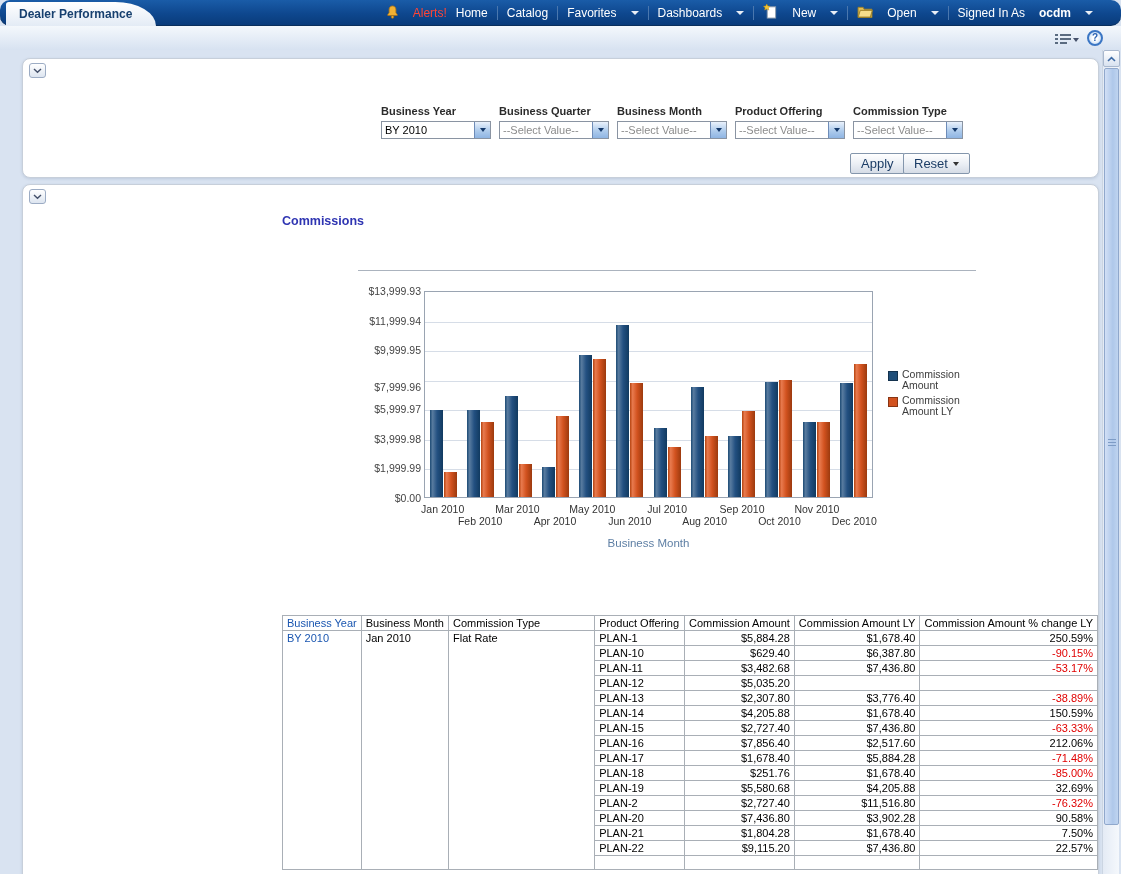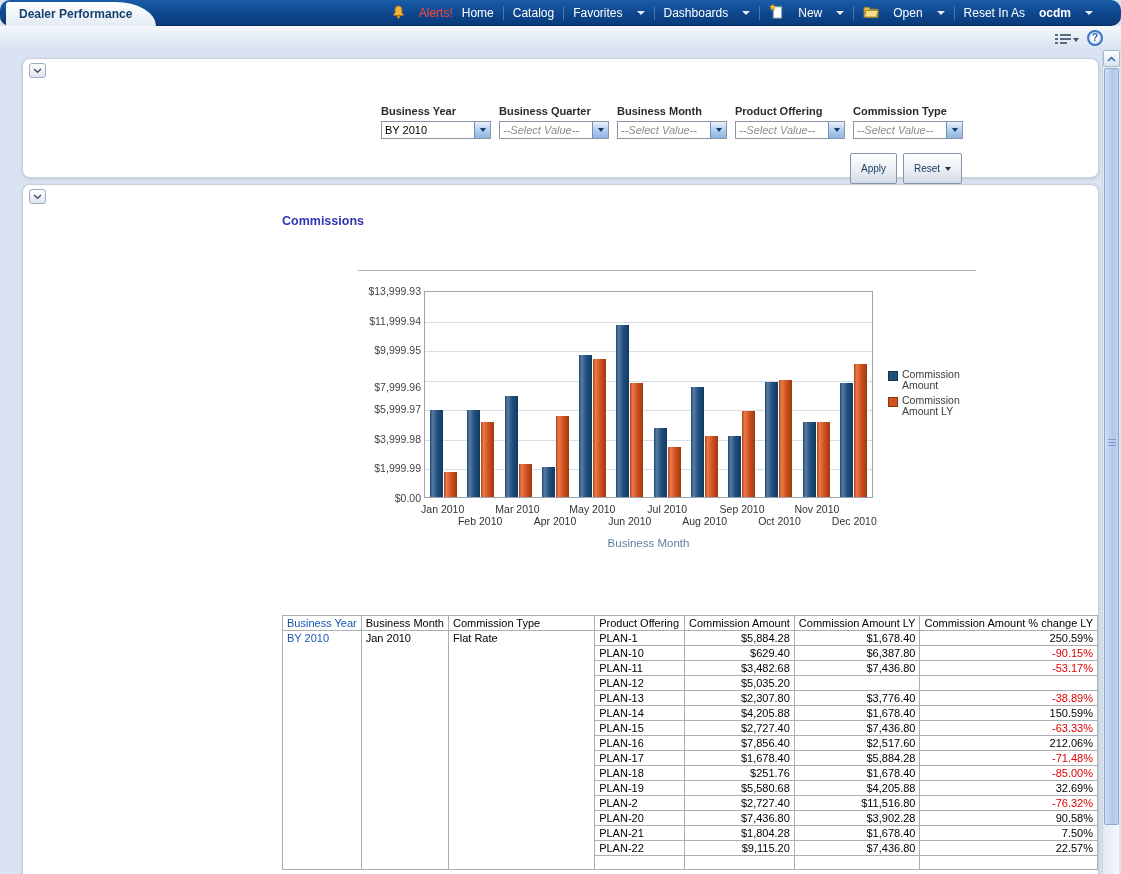--- a/index.html
+++ b/index.html
@@ -62,29 +62,29 @@
   }
   
   .filters { position:absolute; left:358px; top:46px; display:flex; }
   .fgroup { width:110px; margin-right:8px; }
   .flabel { font-size:11px; font-weight:bold; color:#2B2B2B; margin-bottom:4px; white-space:nowrap; }
   .select {
     height:18px; border:1px solid #8A94A2; background:#FFFFFF;
     display:flex; align-items:stretch; cursor:pointer;
   }
   .sel-text { flex:1; font-size:11px; color:#000; padding:2px 0 0 3px; overflow:hidden; white-space:nowrap; }
-  .placeholder .sel-text { color:#8C8C8C; font-style:italic; }
+  .placeholder .sel-text { color:#8C8C8C; }
   .sel-btn {
     width:16px; border-left:1px solid #6E8CB8;
     background:linear-gradient(#EAF2FC, #AECBEC 55%, #8FB5E3);
     display:flex; align-items:center; justify-content:center;
   }
   .sel-btn span { width:0;height:0;border:3.5px solid transparent;border-top:4px solid #14396B; margin-top:3px; }
   .btn {
-    position:absolute; top:94px; height:31px; font-size:10px; color:#1C3D66;
+    position:absolute; top:94px; height:21px; font-size:13px; color:#1C3D66;
     background:linear-gradient(#FFFFFF, #EAEEF4 55%, #D5DCE6);
     border:1px solid #8496AC; border-radius:2px; padding:0 10px;
     display:flex; align-items:center; gap:5px; cursor:pointer;
   }
   .btn-apply { left:827px; }
   .btn-reset { left:880px; }
   .caret-k { width:0;height:0;border:3.5px solid transparent;border-top:4px solid #333;margin-top:4px; }
   
   .section-title { position:absolute; left:259px; top:29px; font-size:12.5px; font-weight:bold; color:#2F35B2; }
   .chart-title { position:absolute; left:335px; top:62px; width:618px; text-align:center;
@@ -179,21 +179,21 @@
         <svg width="16" height="13" viewBox="0 0 17 14">
             <path d="M1 2.5h5.5l1 2H16v9H1z" fill="#E3BE55" stroke="#9A7F28"></path>
             <path d="M3.4 5.8h13l-2.2 7.2H1.2z" fill="#F5DE8B" stroke="#9A7F28"></path>
           </svg>
       </span>
       <span>Open</span>
       <span class="caret-w"></span>
     </span>
     <span class="navsep"></span>
     <span class="navitem">
-      <span>Reset In As</span>
+      <span>Signed In As</span>
       <span class="user-bold">ocdm</span>
       <span class="caret-w"></span>
     </span>
   </div>
 </div>
 
 <div class="substrip">
   <span class="pageopts">
     <svg width="17" height="12" viewBox="0 0 17 12">
       <rect x="0" y="1" width="3" height="2" fill="#5A6B80"></rect>

